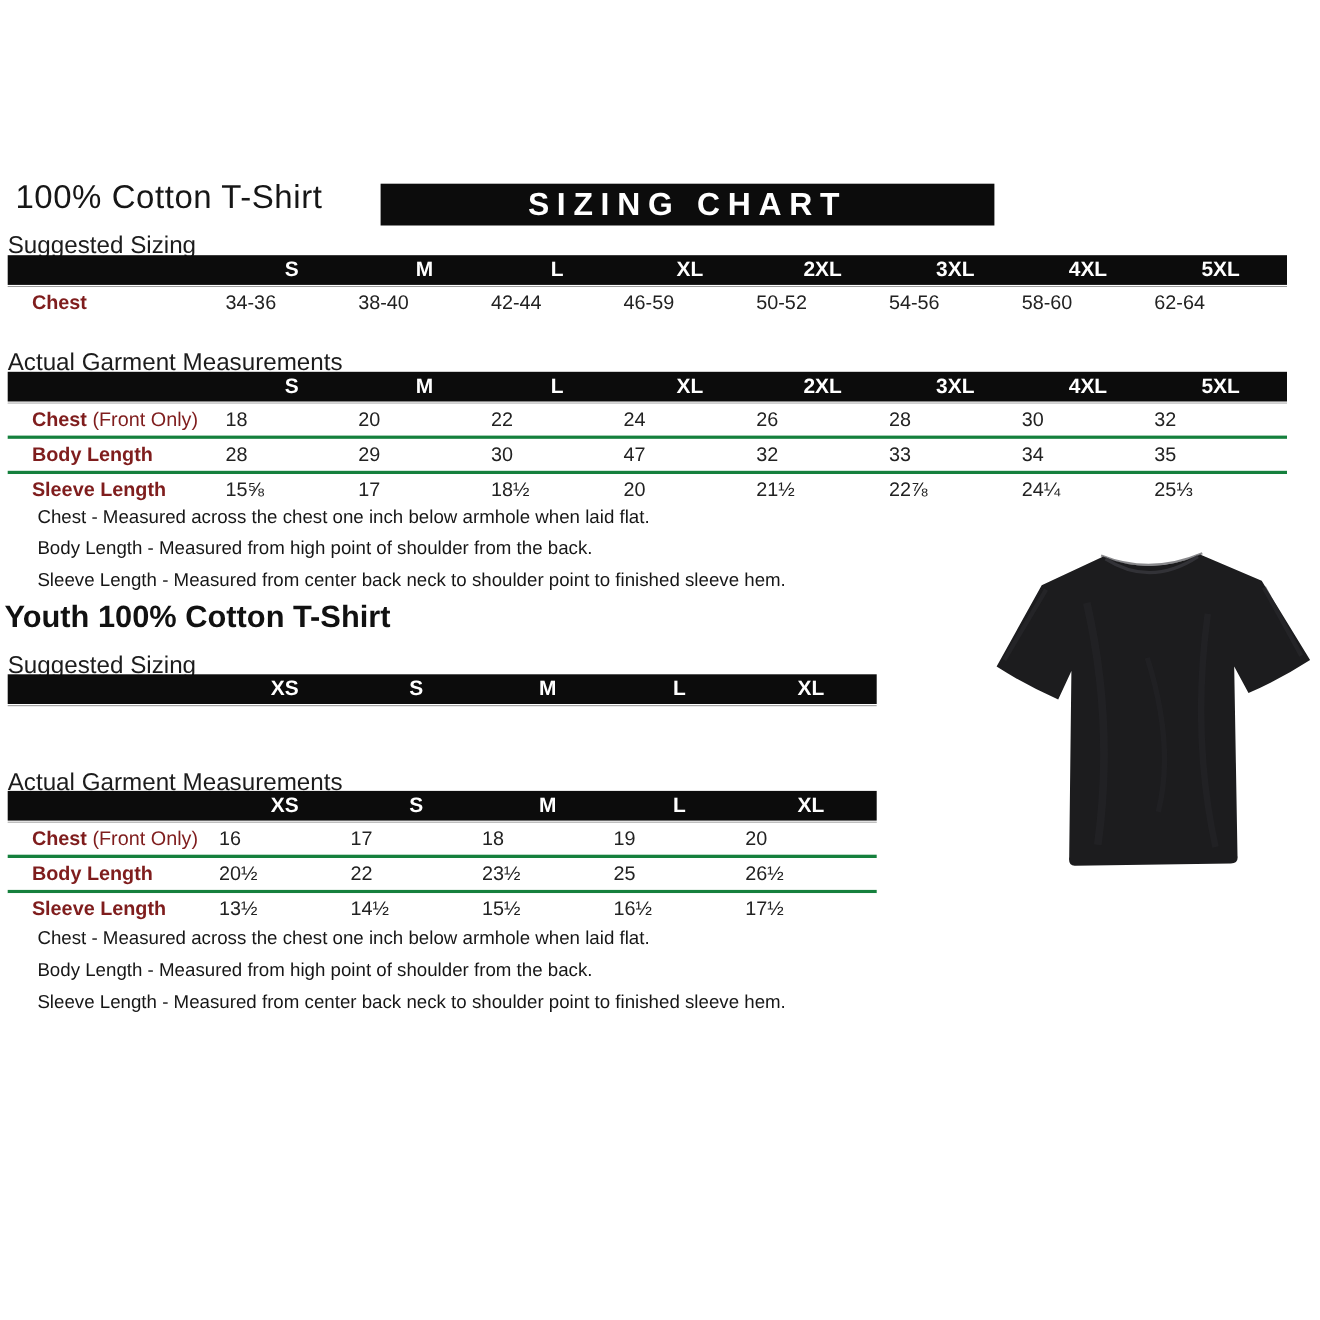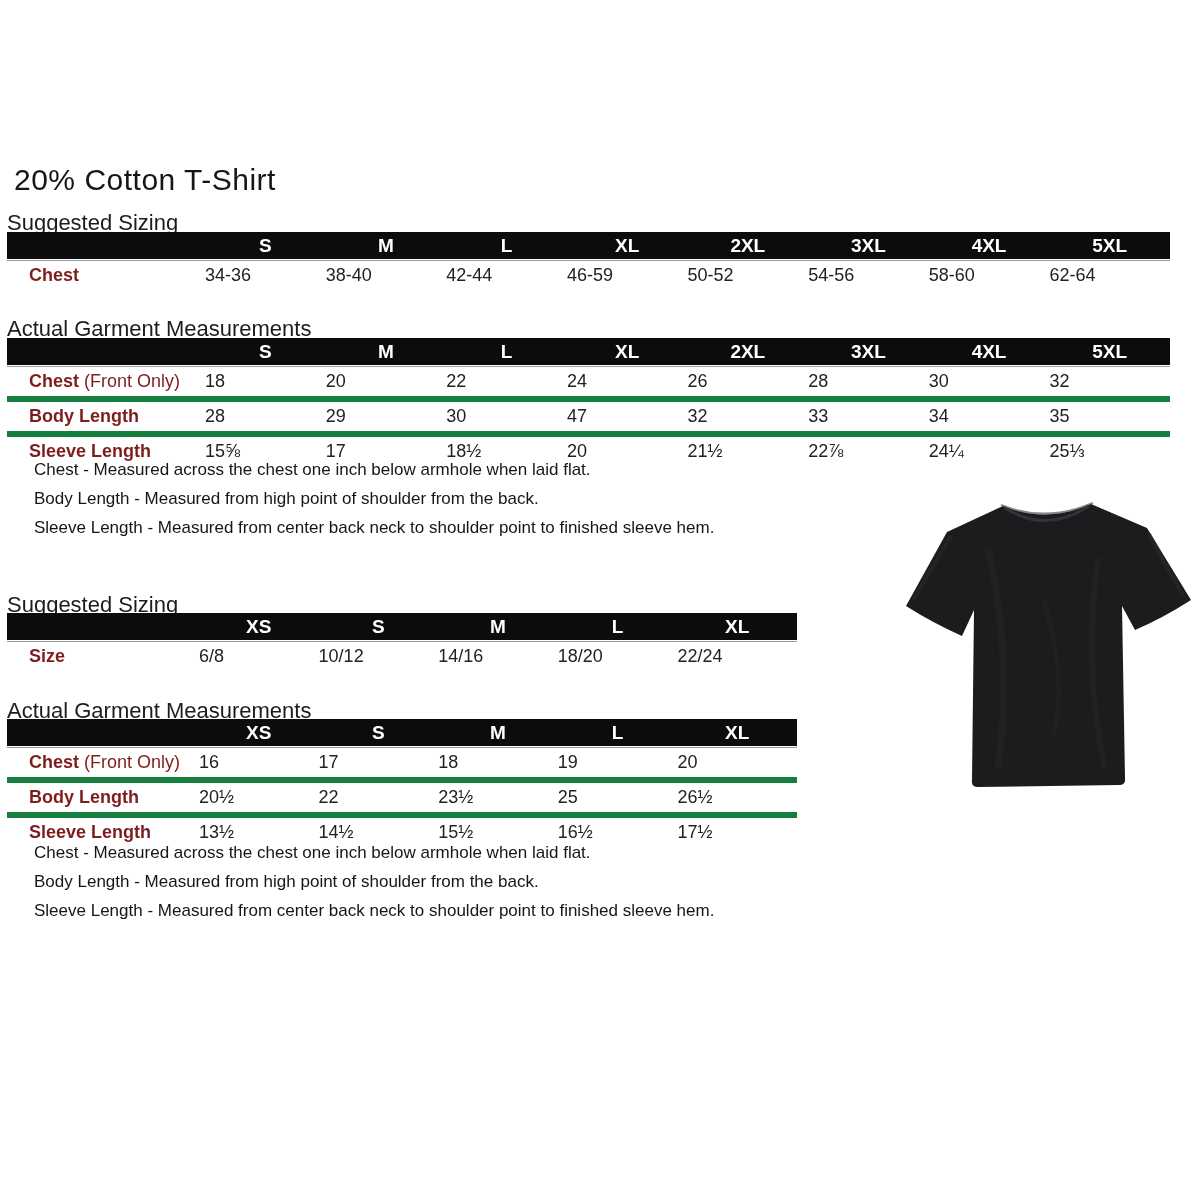--- a/index.html
+++ b/index.html
@@ -19,36 +19,37 @@
   .tbl{position:absolute;}
   .thead,.trow{display:grid;grid-template-columns:var(--cols);align-items:center;}
   .thead{background:#0c0c0c;height:27px;}
   .th{color:#ffffff;font-weight:bold;font-size:19px;text-align:center;line-height:27px;}
   .hline{height:1px;background:#9c9c9c;margin-top:1px;}
   .trow{height:29px;background:#fff;}
   .td{font-size:18px;color:#222;}
   .td.val{text-align:left;}
   .rowlab{padding-left:22px;color:#7f1d1d;white-space:nowrap;}
   .rowlab .b{font-weight:bold;}
-  .lined .trow{border-bottom:6px solid #15803d;}
+  .lined .trow{border-bottom:3px solid #15803d;}
   .lined .trow:last-child{border-bottom:none;}
   .adult{--cols:198px repeat(8,1fr);width:1163px;}
   .youthw{--cols:192px repeat(5,1fr);width:790px;}
   
   .notes{position:absolute;left:14px;}
   .note{font-size:17px;color:#161616;margin-bottom:9px;line-height:20px;margin-left:20px;}
   
   .shirt{position:absolute;left:893px;top:478px;width:307px;height:333px;}
 </style>
 </head>
 <body>
 
 <div class="page">
 
-  <div class="main-title">20% Cotton T-Shirt</div>
+  <div class="main-title">100% Cotton T-Shirt</div>
+  <div class="banner">SIZING CHART</div>
 
   <div class="section-label" style="left:7px;top:210px;">Suggested Sizing</div>
   <div class="tbl adult" style="left:7px;top:232px;">
       <div class="thead">
         <div class="th"></div>
         <div class="th">S</div>
         <div class="th">M</div>
         <div class="th">L</div>
         <div class="th">XL</div>
         <div class="th">2XL</div>
@@ -118,40 +119,33 @@
         <div class="td val">25⅓</div>
       </div>
     </div>
 
   <div class="notes" style="top:460px;">
     <div class="note">Chest - Measured across the chest one inch below armhole when laid flat.</div>
     <div class="note">Body Length - Measured from high point of shoulder from the back.</div>
     <div class="note">Sleeve Length - Measured from center back neck to shoulder point to finished sleeve hem.</div>
   </div>
 
+  <div class="youth-title">Youth 100% Cotton T-Shirt</div>
 
   <div class="section-label" style="left:7px;top:592px;">Suggested Sizing</div>
   <div class="tbl youthw" style="left:7px;top:613px;">
       <div class="thead">
         <div class="th"></div>
         <div class="th">XS</div>
         <div class="th">S</div>
         <div class="th">M</div>
         <div class="th">L</div>
         <div class="th">XL</div>
       </div>
       <div class="hline"></div>
-      <div class="trow">
-        <div class="td rowlab"><span class="b">Size</span></div>
-        <div class="td val">6/8</div>
-        <div class="td val">10/12</div>
-        <div class="td val">14/16</div>
-        <div class="td val">18/20</div>
-        <div class="td val">22/24</div>
-      </div>
     </div>
 
   <div class="section-label" style="left:7px;top:698px;">Actual Garment Measurements</div>
   <div class="tbl youthw lined" style="left:7px;top:719px;">
       <div class="thead">
         <div class="th"></div>
         <div class="th">XS</div>
         <div class="th">S</div>
         <div class="th">M</div>
         <div class="th">L</div>

